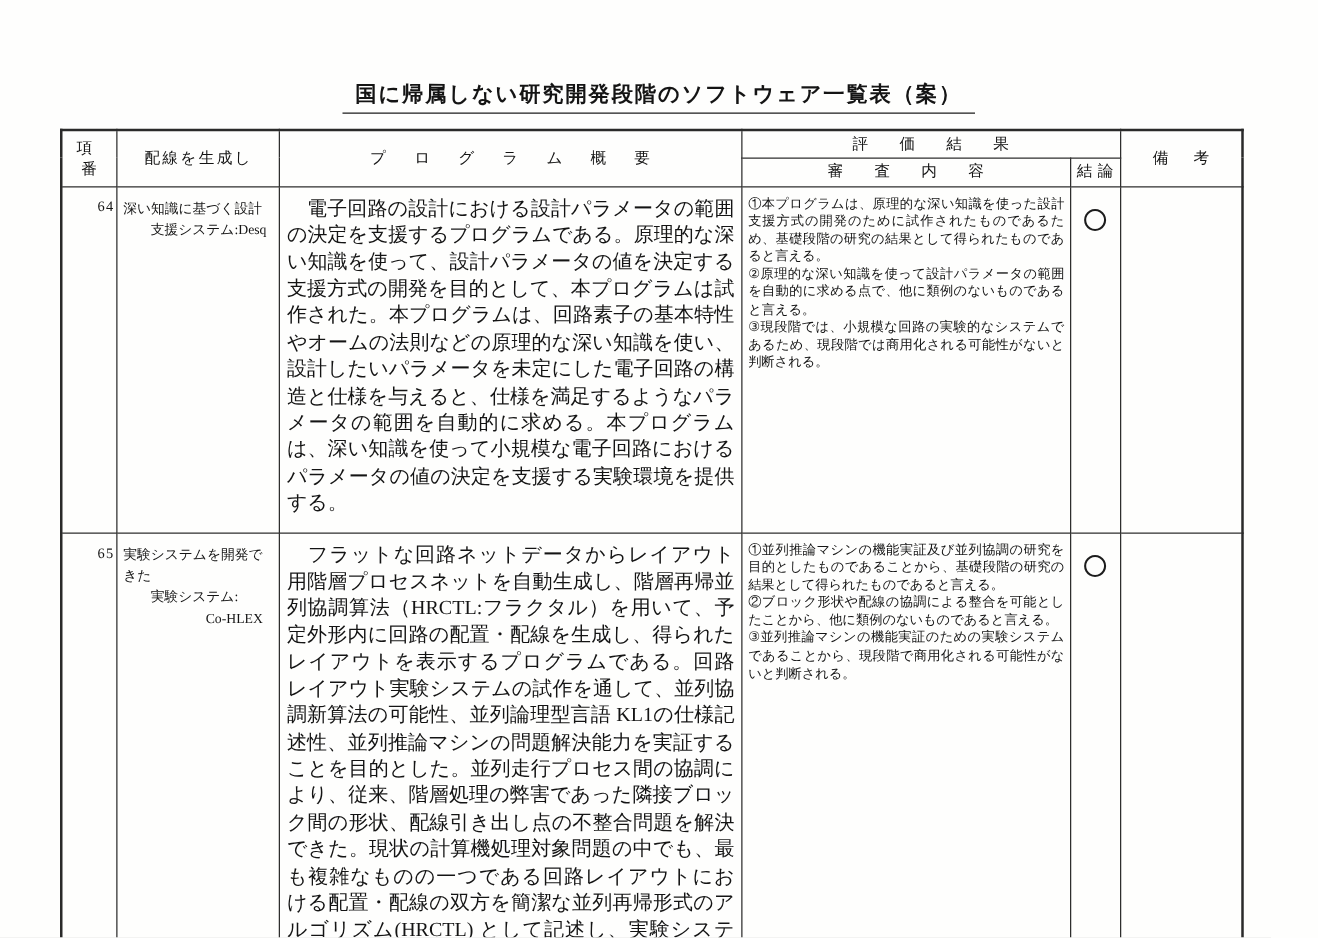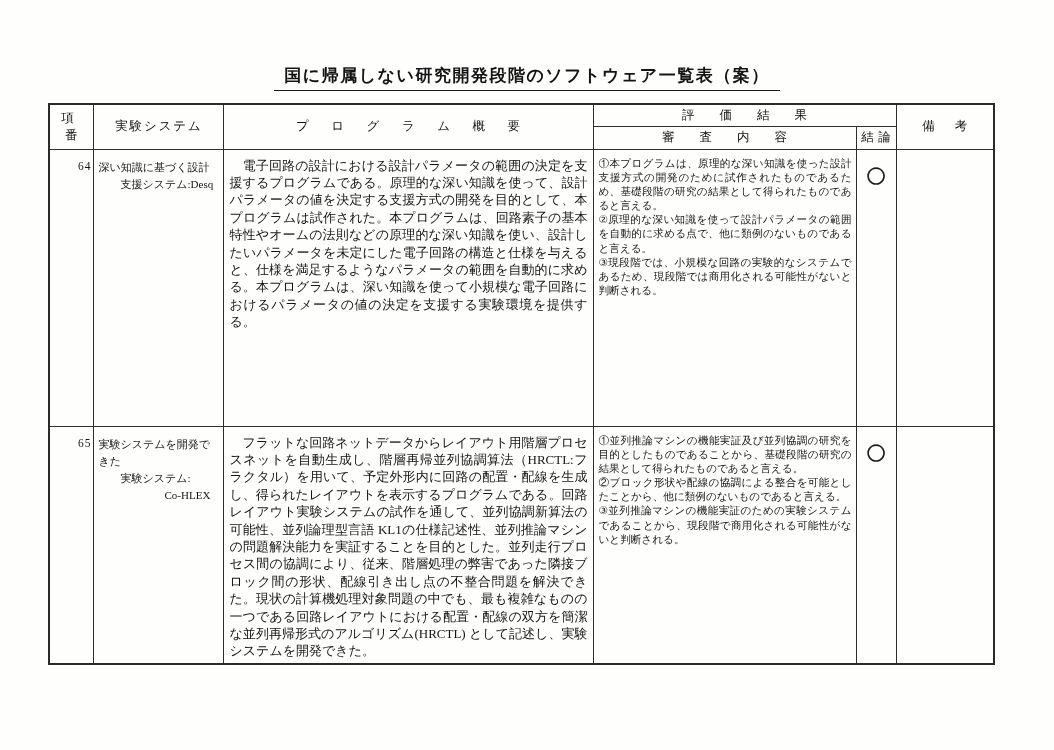--- a/index.html
+++ b/index.html
@@ -36,21 +36,21 @@
   th.hc .sp15{letter-spacing:1.6em;margin-right:-1.6em;}
   td.itemno{
     text-align:right;vertical-align:top;padding-top:10px;
     font-size:11.5px;letter-spacing:1px;
   }
   td.pname{
     vertical-align:top;padding:9px 3px 2px 5px;font-size:11px;line-height:1.55;
     white-space:pre-line;
   }
   td.overview{
-    vertical-align:top;padding:7px 5px 3px 6px;font-size:13px;line-height:1.34;
+    vertical-align:top;padding:7px 5px 3px 6px;font-size:16px;line-height:1.34;
     white-space:pre-line;text-align:justify;margin-left:21px;
   }
   td.review{
     vertical-align:top;padding:7px 4px 3px 5px;font-size:10.6px;line-height:1.34;
     white-space:pre-line;text-align:justify;
   }
   td.concl{
     vertical-align:top;text-align:center;padding-top:5px;
   }
   td.concl .mark{font-size:40px;line-height:1;display:inline-block;color:#1c1c1c;}
@@ -74,21 +74,21 @@
       <col style="width:44px">
       <col style="width:130px">
       <col style="width:370px">
       <col style="width:263px">
       <col style="width:40px">
       <col style="width:98px">
     </colgroup>
     <tbody>
       <tr class="hrow1">
         <th class="hc" rowspan="2"><span class="sp05">項番</span></th>
-        <th class="hc" rowspan="2"><span class="sp02">実験システム</span></th>
+        <th class="hc" rowspan="2"><span class="sp02">配線を生成し</span></th>
         <th class="hc" rowspan="2"><span class="sp18">プログラム概要</span></th>
         <th class="hc" colspan="2"><span class="sp20">評価結果</span></th>
         <th class="hc" rowspan="2"><span class="sp15">備考</span></th>
       </tr>
       <tr class="hrow2">
         <th class="hc"><span class="sp20">審査内容</span></th>
         <th class="hc"><span class="sp04">結論</span></th>
       </tr>
 
       <tr class="brow1">

